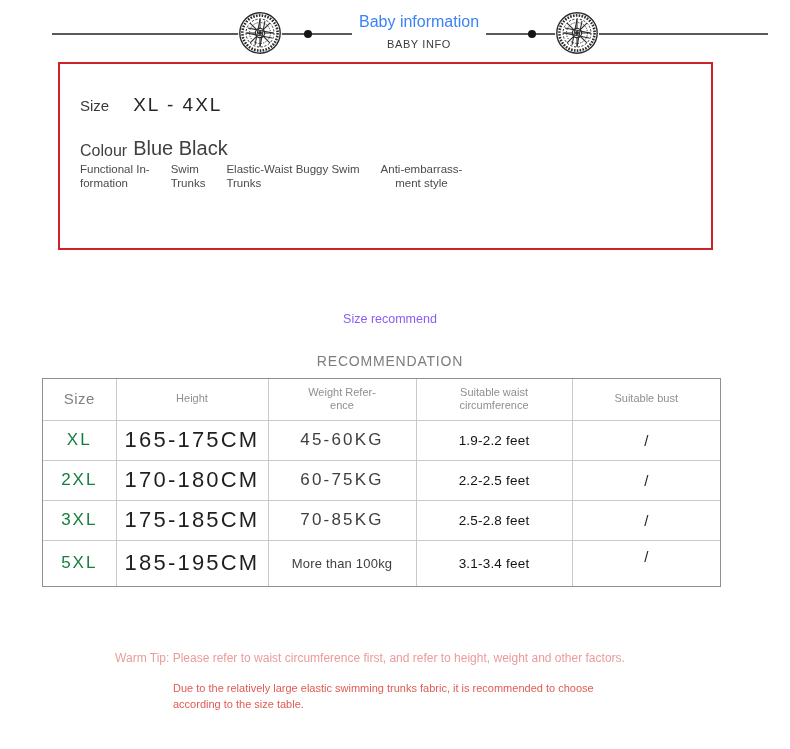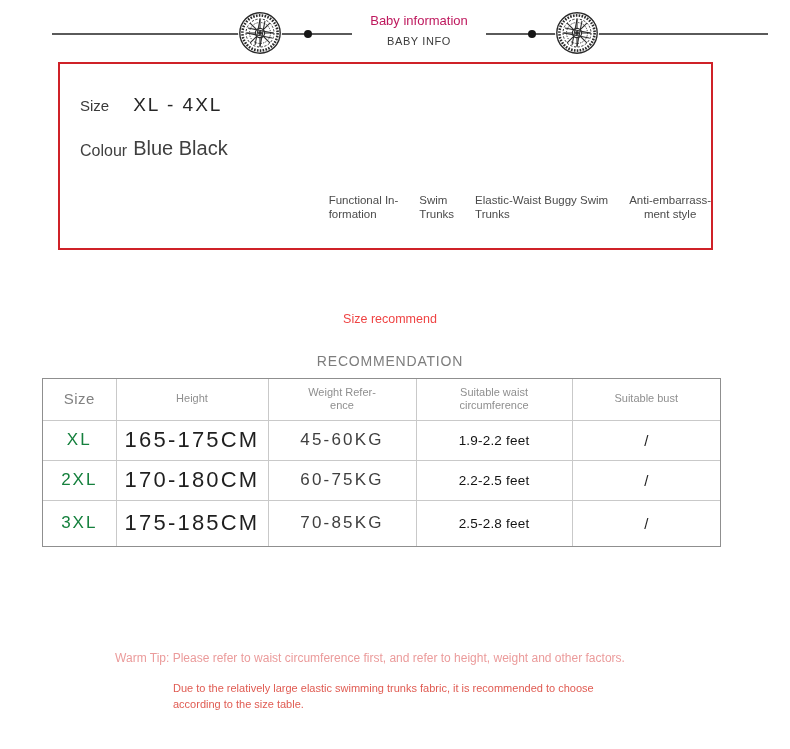--- a/index.html
+++ b/index.html
@@ -24,44 +24,44 @@
   .line-dot {
     position: absolute; top: 30px; width: 8px; height: 8px; border-radius: 50%;
     background: #151515;
   }
   .line-dot.left  { left: 304px; }
   .line-dot.right { left: 528px; }
   .header-text {
     position: absolute; left: 352px; top: 11px; width: 134px;
     background: #fff; text-align: center; padding: 2px 0 3px 0;
   }
-  .header-title { font-size: 13px; color: #be185d; }
+  .header-title { font-size: 16px; color: #3b82f6; }
   .header-subtitle { font-size: 11px; color: #3c3c3c; letter-spacing: 0.6px; margin-top: 7px; }
 
   
   .product-box {
     position: absolute; left: 58px; top: 62px; width: 651px; height: 184px;
     border: 2px solid var(--accent-red, #cf2128);
     background: #fff;
   }
   .size-line { margin: 30px 0 0 20px; display: flex; align-items: baseline; }
   .size-label { font-size: 15px; color: #3a3a3a; }
   .size-value { font-size: 19px; color: #262626; letter-spacing: 2px; margin-left: 24px; }
   .colour-line { margin: 21px 0 0 20px; display: flex; align-items: flex-end; }
   .colour-label { font-size: 16px; color: #3f3f3f; }
   .colour-value { font-size: 20px; color: #3f3f3f; margin-left: 6px; }
-  .features { margin: 34px 0 0 20px; display: flex; align-items: flex-start; gap: 21px; justify-content: flex-end; }
+  .features { margin: 3px 0 0 20px; display: flex; align-items: flex-start; gap: 21px; }
   .feature {
     white-space: pre-line; font-size: 11.5px; color: #4b4b4b; line-height: 1.2;
   }
   .feature.centered { text-align: center; }
 
   
   .section-heading { position: absolute; left: 0; top: 312px; width: 780px; text-align: center; }
-  .section-title { font-size: 12.5px; color: #ef4444; }
+  .section-title { font-size: 12.5px; color: #8b5cf6; }
   .section-subtitle { font-size: 14px; color: #7d7d7d; letter-spacing: 0.8px; margin-top: 27px; }
 
   
   .table-wrap {
     position: absolute; left: 42px; top: 378px; width: 677px;
     border: 1px solid #8f8f8f; background: #fff;
   }
   table.size-table { border-collapse: collapse; table-layout: fixed; width: 100%; }
   .size-table th, .size-table td {
     border: 1px solid #c9c9c9; text-align: center; vertical-align: middle;
@@ -208,18 +208,25 @@
         <td class="cell-waist">2.2-2.5 feet</td>
         <td class="cell-bust">/</td>
       </tr>
       <tr>
         <td class="cell-size">3XL</td>
         <td class="cell-height">175-185CM</td>
         <td class="cell-weight">70-85KG</td>
         <td class="cell-waist">2.5-2.8 feet</td>
         <td class="cell-bust">/</td>
       </tr>
+      <tr>
+        <td class="cell-size">5XL</td>
+        <td class="cell-height">185-195CM</td>
+        <td class="cell-weight plain">More than 100kg</td>
+        <td class="cell-waist">3.1-3.4 feet</td>
+        <td class="cell-bust raised">/</td>
+      </tr>
     </tbody>
   </table>
 </div>
 
 <p class="warm-tip">Warm Tip: Please refer to waist circumference first, and refer to height, weight and other factors.</p>
 <p class="tip-note">Due to the relatively large elastic swimming trunks fabric, it is recommended to choose according to the size table.</p>
 
 </body></html>

